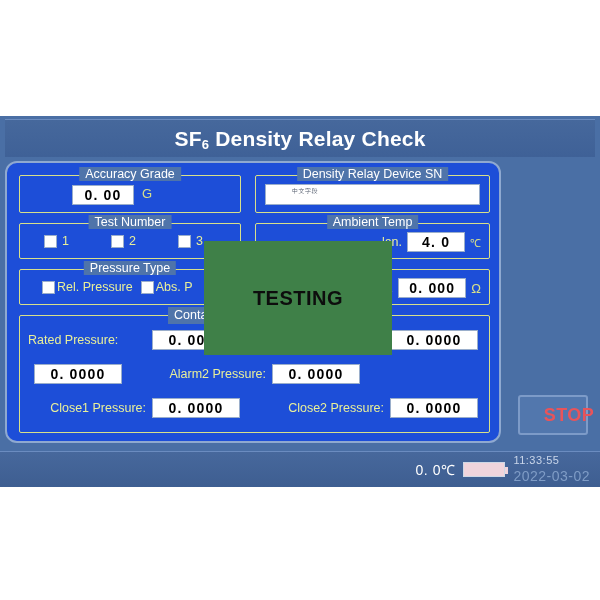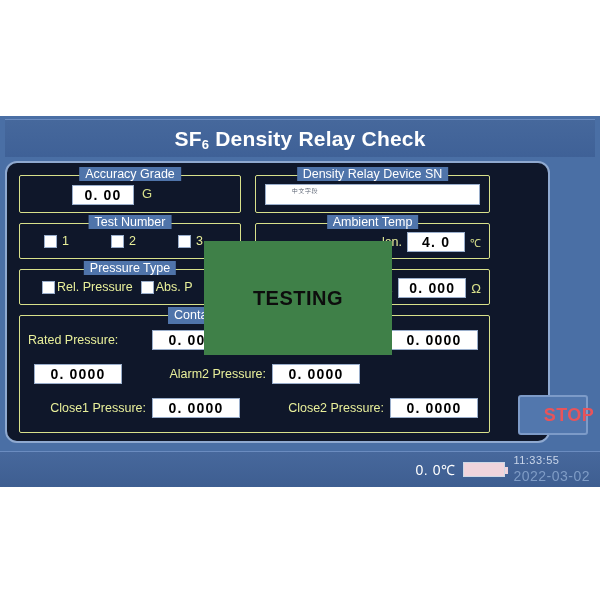--- a/index.html
+++ b/index.html
@@ -29,22 +29,22 @@
     color: #ffffff;
     font-size: 21px;
     font-weight: bold;
     letter-spacing: .2px;
   }
   #title sub { font-size: 13px; vertical-align: baseline; position: relative; top: 3px; }
   
   #panel {
     position: absolute;
     left: 5px; top: 45px;
-    width: 545px; height: 282px;
-    background: #0f172a;
+    width: 496px; height: 282px;
+    background: #1d4ed8;
     border: 2px solid #8fa9d0;
     border-radius: 12px;
   }
   
   .group {
     position: absolute;
     border: 1px solid #d8e08a;
     border-radius: 2px;
   }
   .group > .legend {

